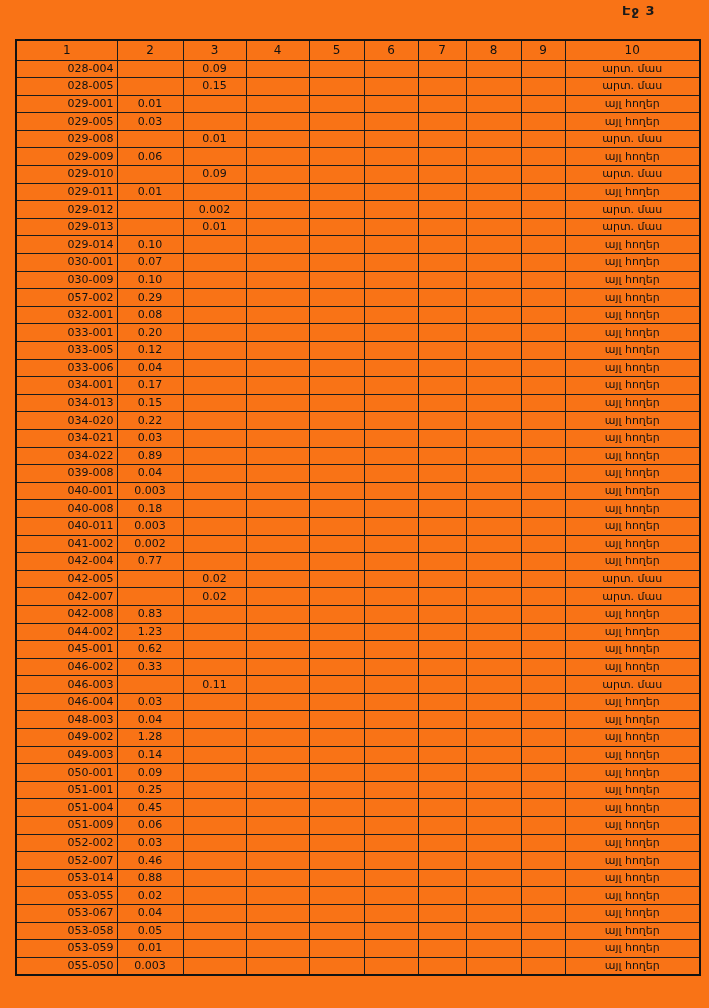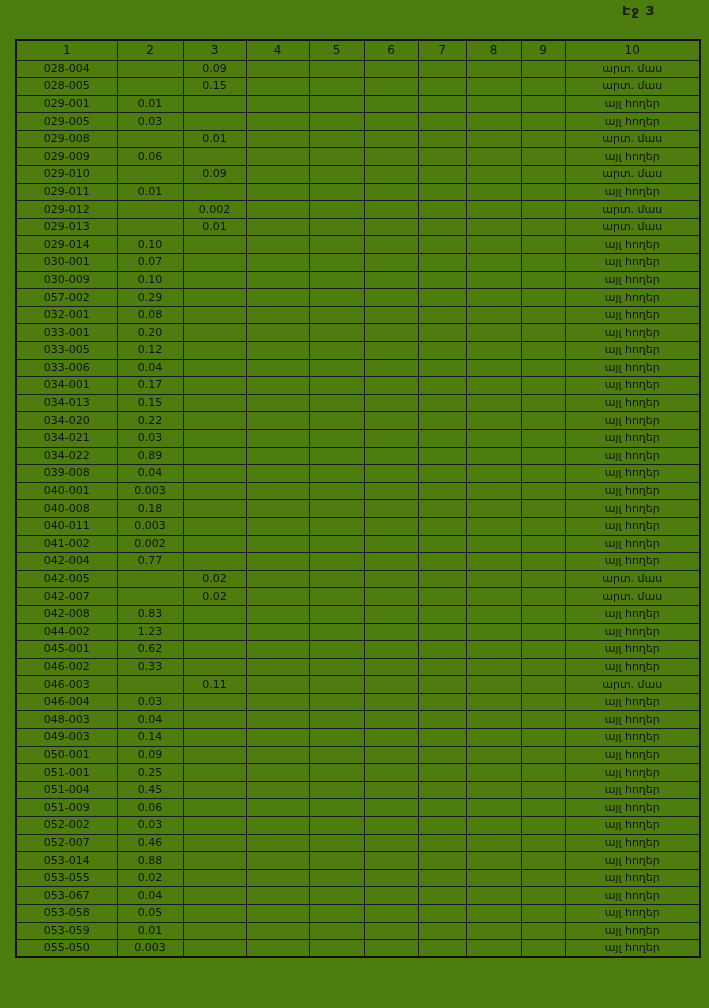--- a/index.html
+++ b/index.html
@@ -7,21 +7,21 @@
     padding: 0;
     background: #ffffff;
     width: 709px;
     height: 1008px;
     overflow: hidden;
   }
   .page {
     position: relative;
     width: 709px;
     height: 1008px;
-    background: #4d7c0f;
+    background: #f97316;
     font-family: "DejaVu Sans", "Liberation Sans", sans-serif;
     color: #111111;
   }
   .page-label {
     position: absolute;
     top: 3px;
     left: 622px;
     font-size: 13px;
     font-weight: bold;
     letter-spacing: 1px;
@@ -47,21 +47,21 @@
     white-space: nowrap;
     box-sizing: border-box;
     color: #121212;
   }
   table.scan-table th {
     font-weight: normal;
     text-align: center;
     height: 20px;
     font-size: 12px;
   }
-  td.c-code { text-align: center; }
+  td.c-code { text-align: right; }
   td.c-num  { text-align: center; }
   td.c-land { text-align: center; }
   
   table.scan-table { -webkit-font-smoothing: none; }
 </style>
 </head>
 <body>
 
 <div class="page">
   <div class="page-label">Էջ 3</div>
@@ -544,20 +544,32 @@
           <td class="c-num"></td>
           <td class="c-num"></td>
           <td class="c-num"></td>
           <td class="c-num"></td>
           <td class="c-num"></td>
           <td class="c-num"></td>
           <td class="c-num"></td>
           <td class="c-land">այլ հողեր</td>
         </tr>
         <tr>
+          <td class="c-code">049-002</td>
+          <td class="c-num">1.28</td>
+          <td class="c-num"></td>
+          <td class="c-num"></td>
+          <td class="c-num"></td>
+          <td class="c-num"></td>
+          <td class="c-num"></td>
+          <td class="c-num"></td>
+          <td class="c-num"></td>
+          <td class="c-land">այլ հողեր</td>
+        </tr>
+        <tr>
           <td class="c-code">049-003</td>
           <td class="c-num">0.14</td>
           <td class="c-num"></td>
           <td class="c-num"></td>
           <td class="c-num"></td>
           <td class="c-num"></td>
           <td class="c-num"></td>
           <td class="c-num"></td>
           <td class="c-num"></td>
           <td class="c-land">այլ հողեր</td>

